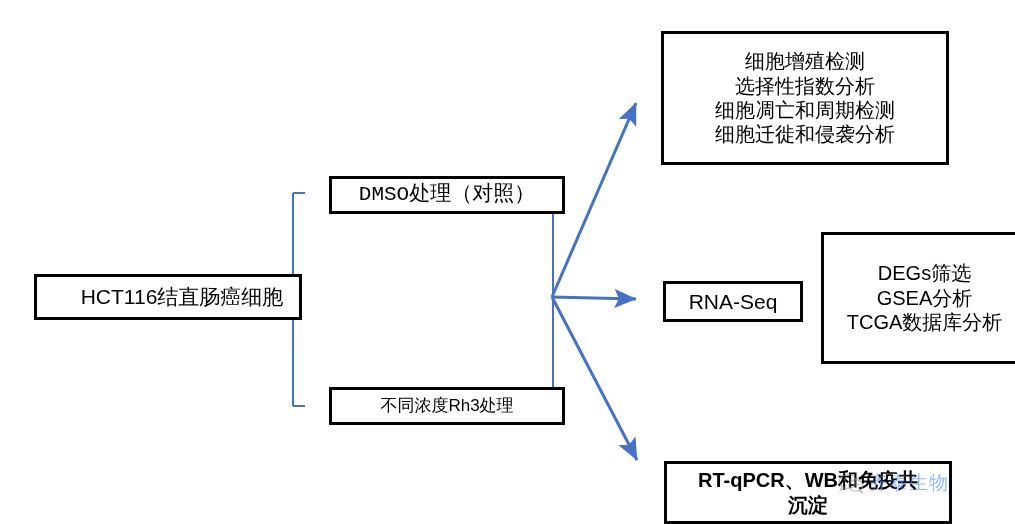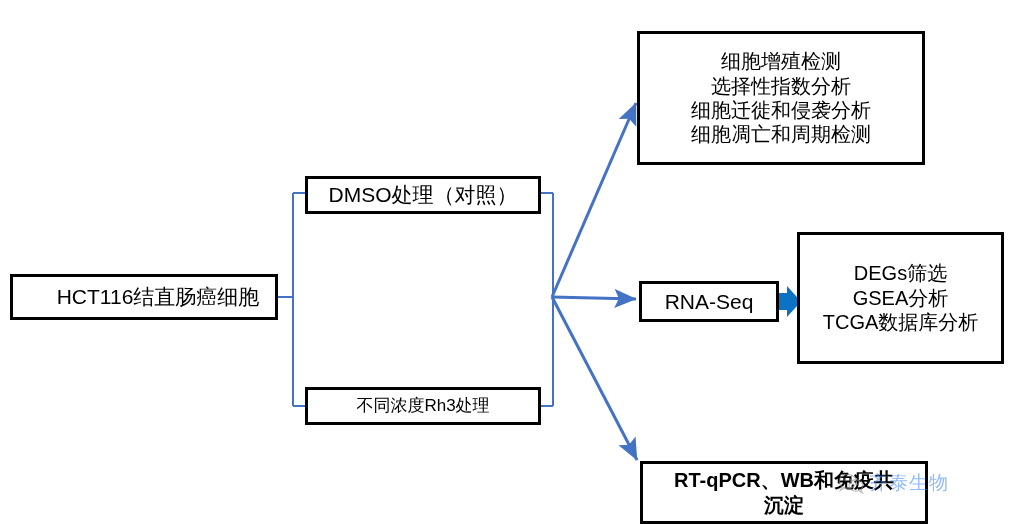--- a/index.html
+++ b/index.html
@@ -30,35 +30,37 @@
     background: #ffffff;
     border: 3px solid #000000;
     color: #000000;
     display: flex;
     flex-direction: column;
     align-items: center;
     justify-content: center;
     text-align: center;
     line-height: 1.22;
     z-index: 3;
+    margin-left: 24px;
   }
   .node .line {
     display: block;
     white-space: nowrap;
   }
 
   
   #node-source {
     left: 10px;  top: 274px;  width: 268px;  height: 46px;
     font-size: 21px;
     padding-left: 28px;
   }
   #node-dmso {
     left: 305px; top: 176px;  width: 236px;  height: 38px;
     font-size: 21px;
+    font-family: Liberation Mono, monospace;
   }
   #node-rh3 {
     left: 305px; top: 387px;  width: 236px;  height: 38px;
     font-size: 17px;
   }
   #node-assays {
     left: 637px; top: 31px;   width: 288px;  height: 134px;
     font-size: 20px;
   }
   #node-rnaseq {
@@ -143,22 +145,22 @@
     <span class="line">DMSO处理（对照）</span>
   </div>
 
   <div class="node" id="node-rh3">
     <span class="line">不同浓度Rh3处理</span>
   </div>
 
   <div class="node" id="node-assays">
     <span class="line">细胞增殖检测</span>
     <span class="line">选择性指数分析</span>
+    <span class="line">细胞凋亡和周期检测</span>
     <span class="line">细胞迁徙和侵袭分析</span>
-    <span class="line">细胞凋亡和周期检测</span>
   </div>
 
   <div class="node" id="node-rnaseq">
     <span class="line">RNA-Seq</span>
   </div>
 
   <div class="node" id="node-degs">
     <span class="line">DEGs筛选</span>
     <span class="line">GSEA分析</span>
     <span class="line">TCGA数据库分析</span>

